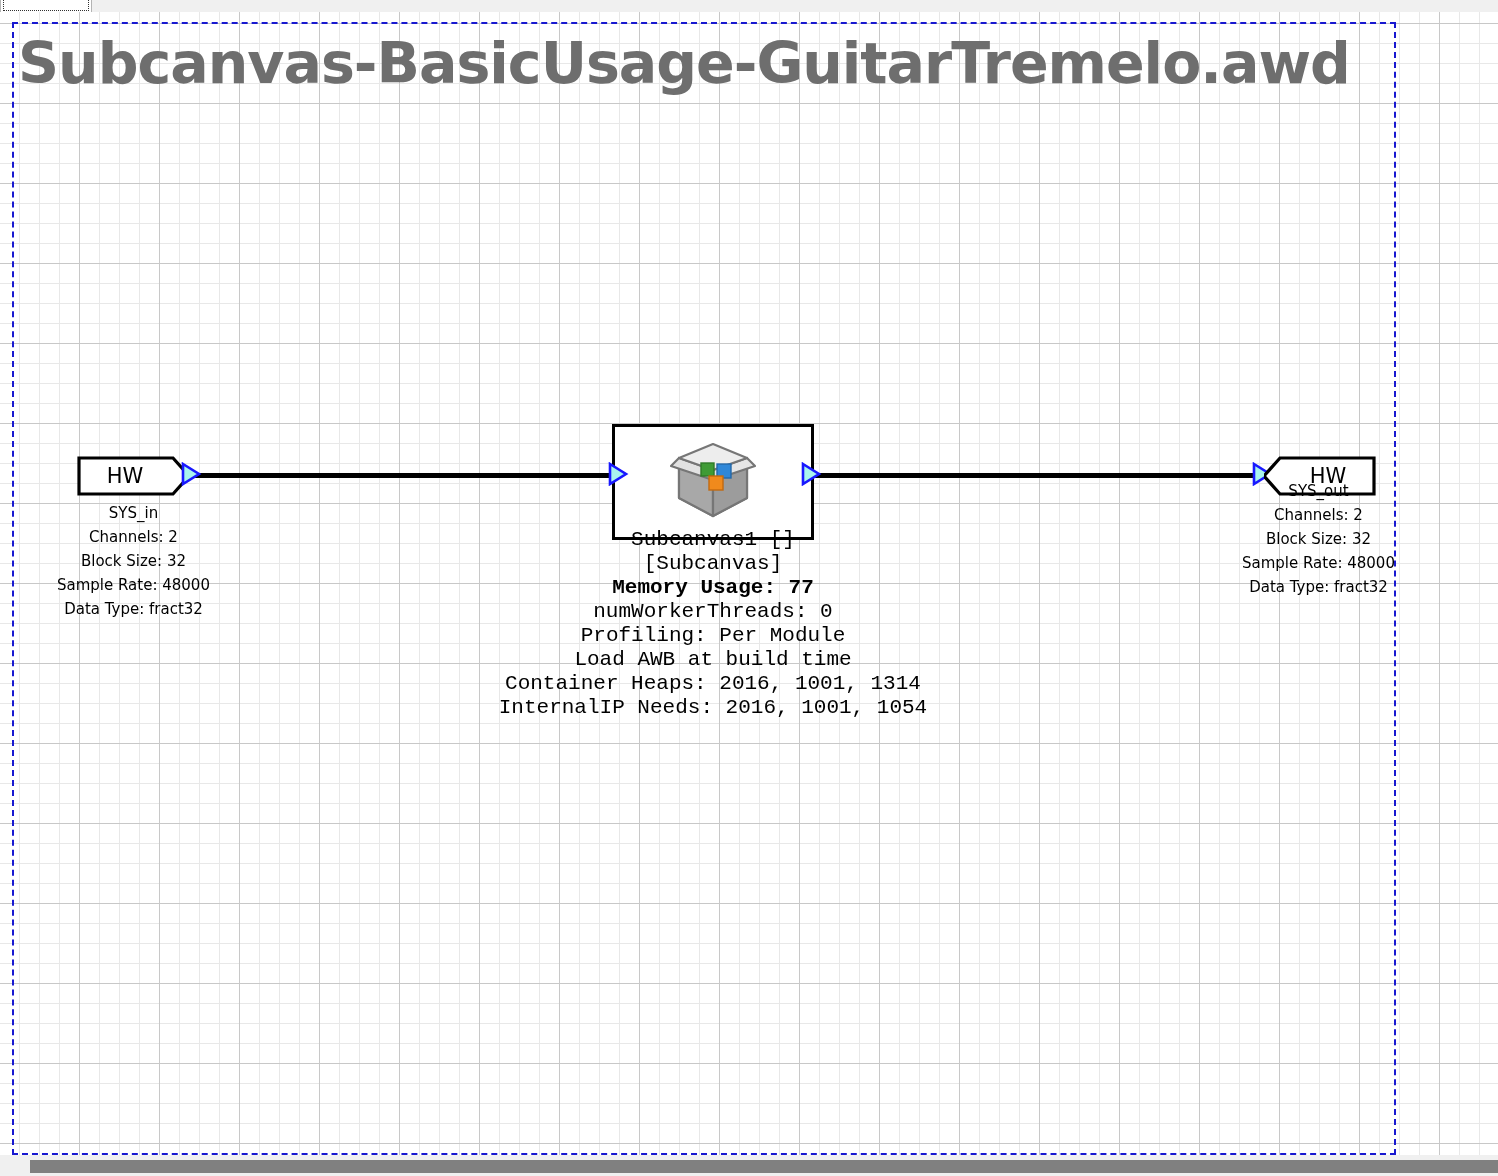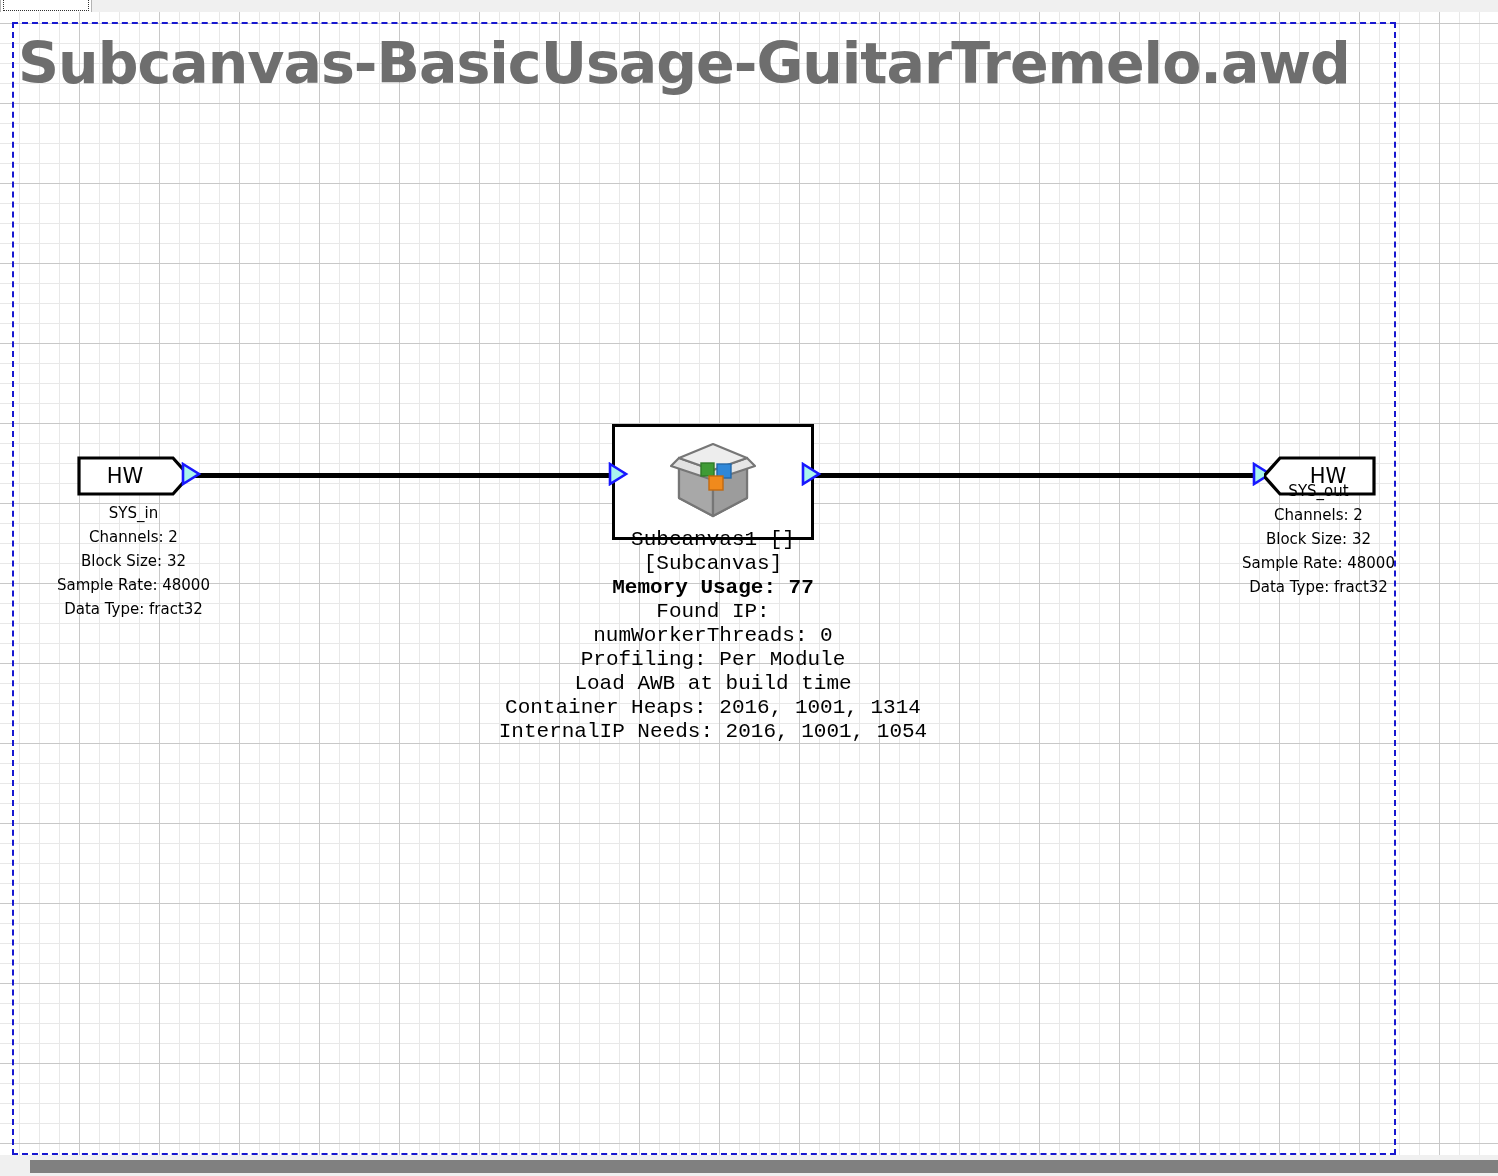--- a/index.html
+++ b/index.html
@@ -269,21 +269,20 @@
       <path d="M3,2 L19,12 L3,22 Z" fill="#aaf5ee" stroke="#1818ff" stroke-width="2.6"></path>
     </svg>
     <svg class="port sc-port-out" width="22" height="24" viewBox="0 0 22 24">
       <path d="M3,2 L19,12 L3,22 Z" fill="#aaf5ee" stroke="#1818ff" stroke-width="2.6"></path>
     </svg>
 
     <div class="sc-info">
       <div>Subcanvas1 []</div>
       <div>[Subcanvas]</div>
       <div class="bold">Memory Usage: 77</div>
-      <div>Found IP:</div>
       <div>numWorkerThreads: 0</div>
       <div>Profiling: Per Module</div>
       <div>Load AWB at build time</div>
       <div>Container Heaps: 2016, 1001, 1314</div>
       <div>InternalIP Needs: 2016, 1001, 1054</div>
     </div>
 
     <svg class="port" style="left:1251px; top:450px;" width="22" height="24" viewBox="0 0 22 24">
       <path d="M3,2 L19,12 L3,22 Z" fill="#aaf5ee" stroke="#1818ff" stroke-width="2.6"></path>
     </svg>

